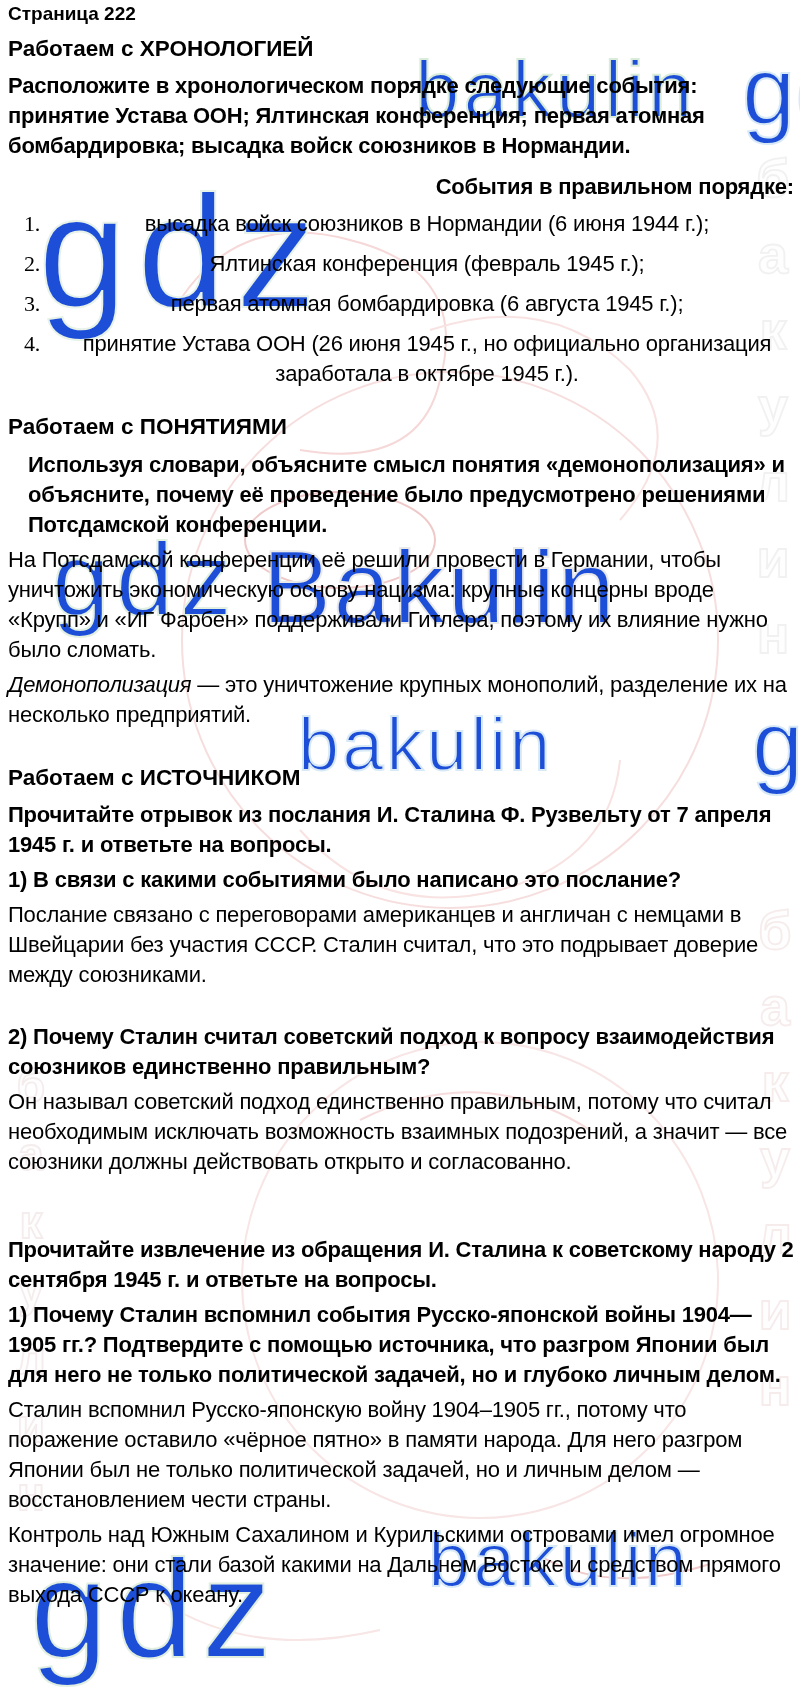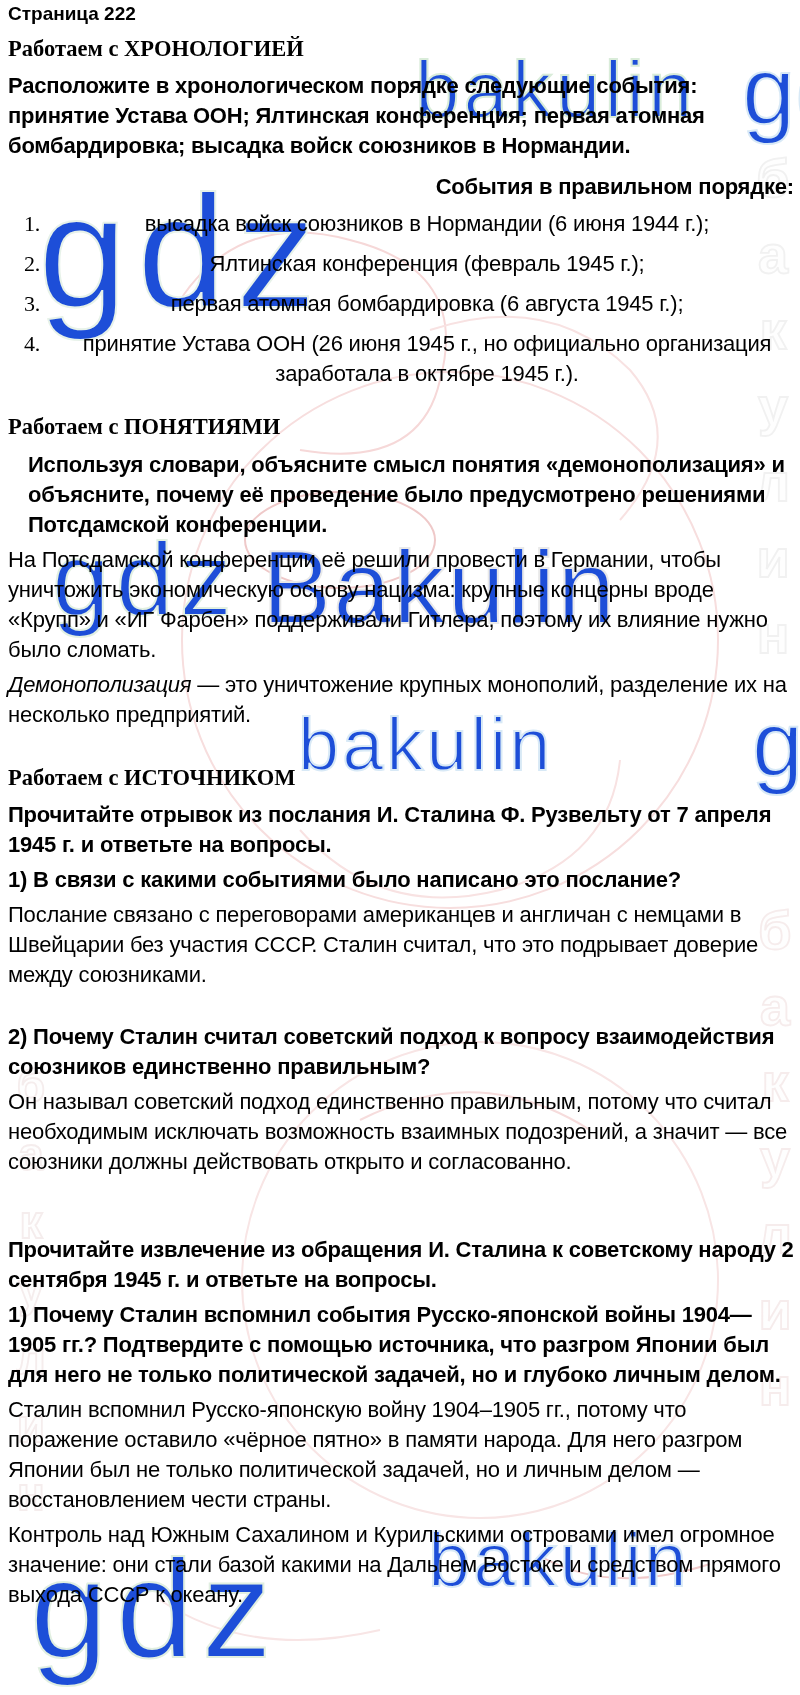--- a/index.html
+++ b/index.html
@@ -3,21 +3,21 @@
 <meta charset="utf-8">
 <style>
   html,body{margin:0;padding:0;}
   body{
     width:800px;height:1695px;overflow:hidden;position:relative;
     background:#ffffff;color:#000;
     font-family:"Liberation Sans","DejaVu Sans",sans-serif;
   }
   .content{position:relative;z-index:3;padding:2px 6px 0 8px;height:1693px;overflow:hidden;}
   .page-label{font-weight:bold;font-size:19px;line-height:24px;}
-  .h-sec{font-size:22.5px;line-height:28px;font-weight:bold;margin:9px 0 0;font-family:Liberation Serif, serif;}
+  .h-sec{font-size:22.5px;line-height:28px;font-weight:bold;margin:9px 0 0;}
   p{font-size:22px;line-height:30px;margin:5px 0 0;letter-spacing:-0.2px;}
   p.b{font-weight:bold;}
   .em{font-style:italic;}
   .olist{margin-top:7px;}
   .oitem{display:flex;font-size:22px;line-height:30px;letter-spacing:-0.2px;}
   .oitem + .oitem{margin-top:10px;}
   .oitem .num{width:52px;padding-left:16px;box-sizing:border-box;font-family:"Liberation Serif","DejaVu Serif",serif;}
   .oitem .itext{flex:1;text-align:center;}
   .g8{margin-top:8px;}.g9{margin-top:9px;margin-left:20px;}.g11{margin-top:11px;text-align:right;}
   .g24{margin-top:24px;}.g27{margin-top:27px;}.g32{margin-top:32px;}

